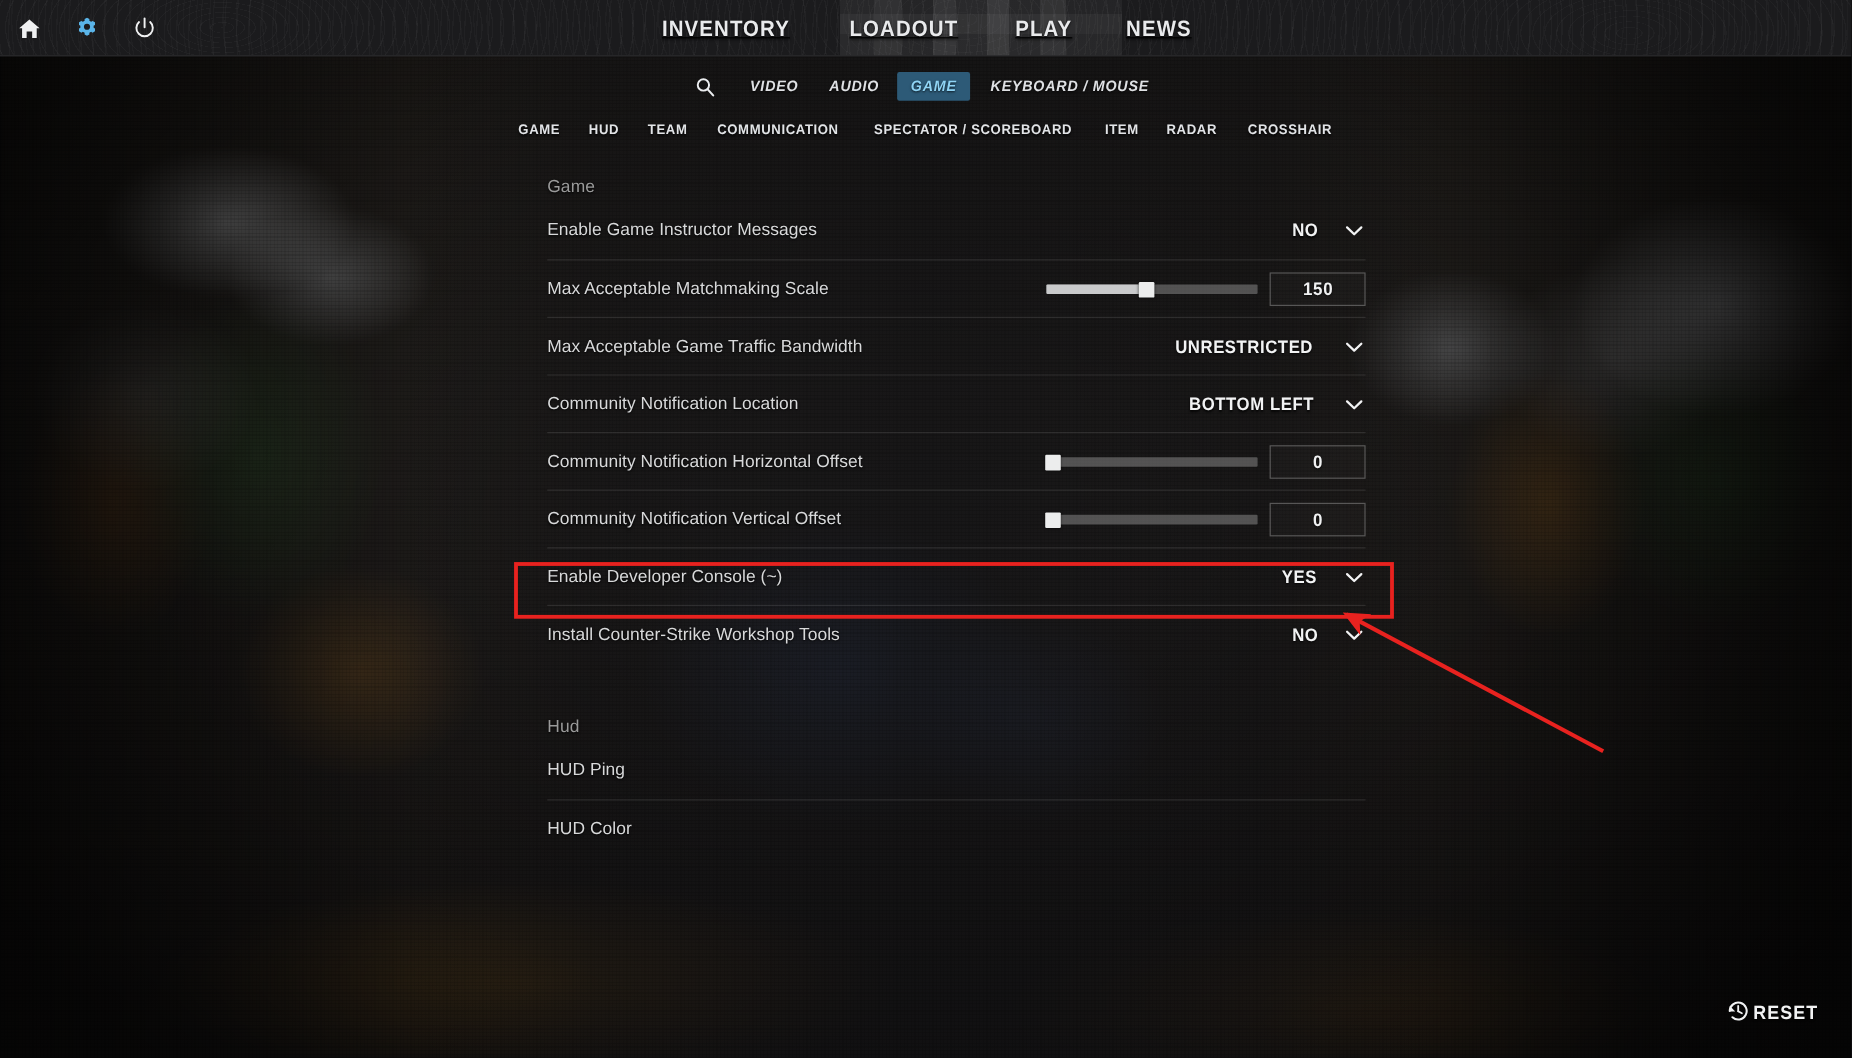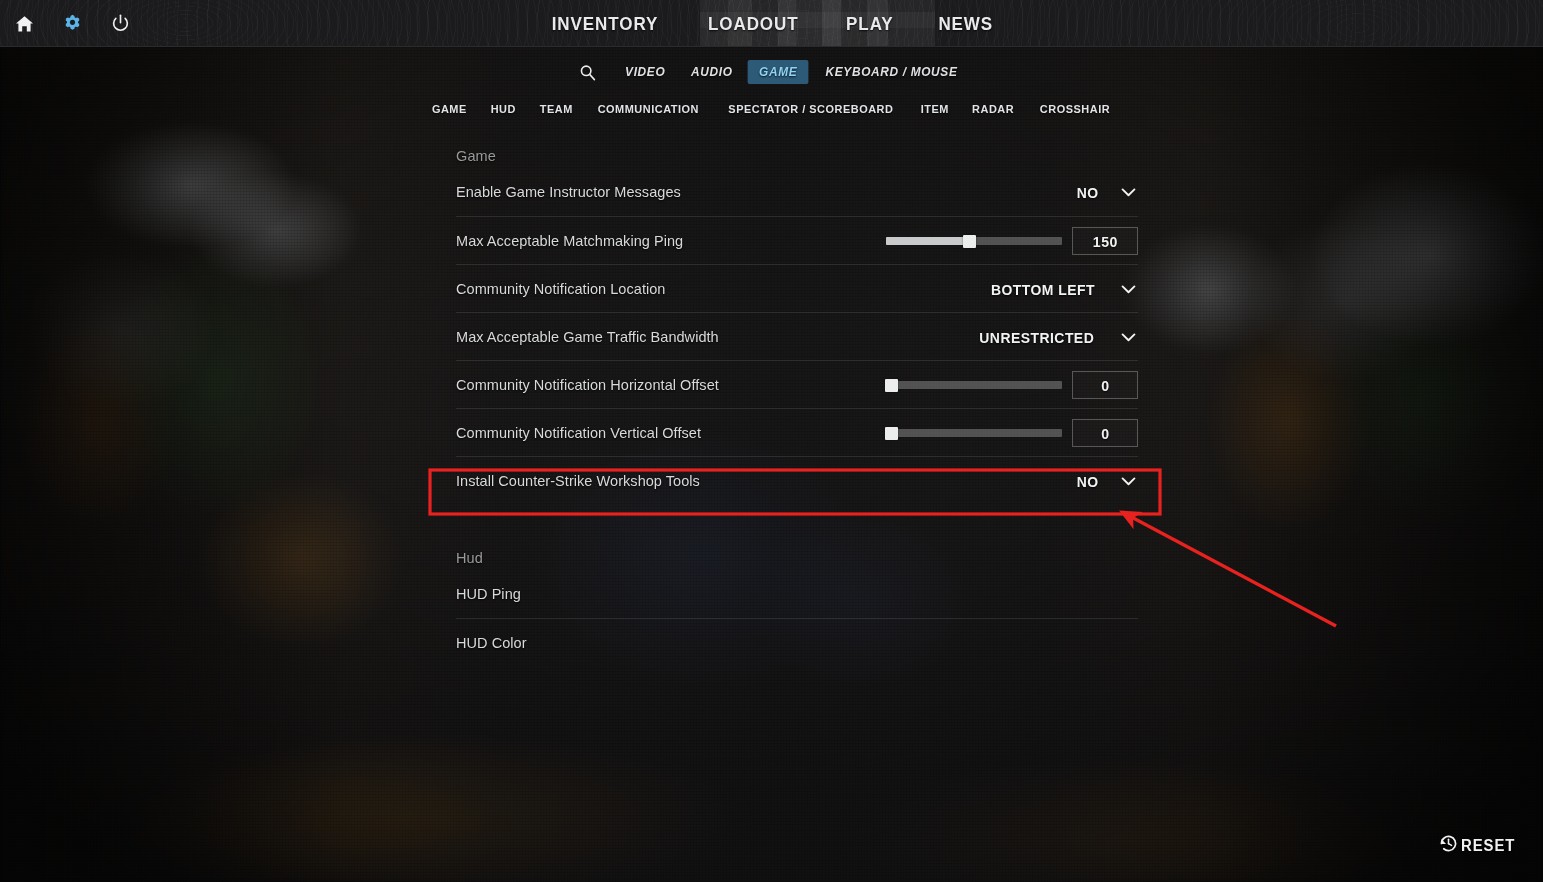--- a/index.html
+++ b/index.html
@@ -132,20 +132,21 @@
   .nav-icon-btn svg { display: block; }
 
   .topbar-links {
     position: absolute;
     left: 0; right: 0; top: 0;
     height: 47px;
     display: flex;
     align-items: center;
     justify-content: center;
     gap: 41px;
+    text-decoration: underline;
   }
   .top-link {
     font-family: "Liberation Sans Narrow", "Liberation Sans", sans-serif;
     font-size: 18.5px;
     font-weight: 700;
     letter-spacing: 1.0px;
     color: #e9eaec;
     text-transform: uppercase;
     cursor: pointer;
     transform: scaleX(0.92);
@@ -314,21 +315,21 @@
     top: -2px;
     width: 13px;
     height: 13px;
     background: #eceded;
     border-radius: 1px;
     transform: translateX(-6px);
     box-shadow: 0 0 2px rgba(0,0,0,0.5);
   }
 
   .value-box {
-    width: 66px;
+    width: 80px;
     height: 28px;
     border: 1px solid rgba(190,190,190,0.38);
     display: flex;
     align-items: center;
     justify-content: center;
     cursor: text;
     background: rgba(255,255,255,0.02);
   }
   .value-box span {
     font-family: "Liberation Sans Narrow", "Liberation Sans", sans-serif;
@@ -447,84 +448,97 @@
             <span class="dd-value">NO</span>
             <span style="display: flex;">
               <svg class="chev" viewBox="0 0 16 10" aria-hidden="true">
                 <path d="M1.4 1.6 L8 8 L14.6 1.6" fill="none" stroke="#f2f3f4" stroke-width="2.1" stroke-linecap="round" stroke-linejoin="round"></path>
               </svg>
             </span>
           </div>
         </div>
       </div>
       <div class="row">
-        <div class="row-label">Max Acceptable Matchmaking Ping</div>
+        <div class="row-label">Max Acceptable Matchmaking Scale</div>
         <div class="row-control">
           <div class="slider-wrap">
             <div class="slider">
               <div class="slider-fill" style="width: 47%;"></div>
               <div class="slider-handle" style="left: 47%;"></div>
             </div>
           </div>
           <div class="value-box">
             <span>150</span>
+          </div>
+        </div>
+      </div>
+      <div class="row">
+        <div class="row-label">Max Acceptable Game Traffic Bandwidth</div>
+        <div class="row-control">
+          <div class="dropdown">
+            <span class="dd-value">UNRESTRICTED</span>
+            <span style="display: flex;">
+              <svg class="chev" viewBox="0 0 16 10" aria-hidden="true">
+                <path d="M1.4 1.6 L8 8 L14.6 1.6" fill="none" stroke="#f2f3f4" stroke-width="2.1" stroke-linecap="round" stroke-linejoin="round"></path>
+              </svg>
+            </span>
           </div>
         </div>
       </div>
       <div class="row">
         <div class="row-label">Community Notification Location</div>
         <div class="row-control">
           <div class="dropdown">
             <span class="dd-value">BOTTOM LEFT</span>
             <span style="display: flex;">
               <svg class="chev" viewBox="0 0 16 10" aria-hidden="true">
                 <path d="M1.4 1.6 L8 8 L14.6 1.6" fill="none" stroke="#f2f3f4" stroke-width="2.1" stroke-linecap="round" stroke-linejoin="round"></path>
               </svg>
             </span>
           </div>
         </div>
       </div>
       <div class="row">
-        <div class="row-label">Max Acceptable Game Traffic Bandwidth</div>
+        <div class="row-label">Community Notification Horizontal Offset</div>
+        <div class="row-control">
+          <div class="slider-wrap">
+            <div class="slider">
+              <div class="slider-fill" style="width: 3%;"></div>
+              <div class="slider-handle" style="left: 3%;"></div>
+            </div>
+          </div>
+          <div class="value-box">
+            <span>0</span>
+          </div>
+        </div>
+      </div>
+      <div class="row">
+        <div class="row-label">Community Notification Vertical Offset</div>
+        <div class="row-control">
+          <div class="slider-wrap">
+            <div class="slider">
+              <div class="slider-fill" style="width: 3%;"></div>
+              <div class="slider-handle" style="left: 3%;"></div>
+            </div>
+          </div>
+          <div class="value-box">
+            <span>0</span>
+          </div>
+        </div>
+      </div>
+      <div class="row">
+        <div class="row-label">Enable Developer Console (~)</div>
         <div class="row-control">
           <div class="dropdown">
-            <span class="dd-value">UNRESTRICTED</span>
+            <span class="dd-value">YES</span>
             <span style="display: flex;">
               <svg class="chev" viewBox="0 0 16 10" aria-hidden="true">
                 <path d="M1.4 1.6 L8 8 L14.6 1.6" fill="none" stroke="#f2f3f4" stroke-width="2.1" stroke-linecap="round" stroke-linejoin="round"></path>
               </svg>
             </span>
-          </div>
-        </div>
-      </div>
-      <div class="row">
-        <div class="row-label">Community Notification Horizontal Offset</div>
-        <div class="row-control">
-          <div class="slider-wrap">
-            <div class="slider">
-              <div class="slider-fill" style="width: 3%;"></div>
-              <div class="slider-handle" style="left: 3%;"></div>
-            </div>
-          </div>
-          <div class="value-box">
-            <span>0</span>
-          </div>
-        </div>
-      </div>
-      <div class="row">
-        <div class="row-label">Community Notification Vertical Offset</div>
-        <div class="row-control">
-          <div class="slider-wrap">
-            <div class="slider">
-              <div class="slider-fill" style="width: 3%;"></div>
-              <div class="slider-handle" style="left: 3%;"></div>
-            </div>
-          </div>
-          <div class="value-box">
-            <span>0</span>
           </div>
         </div>
       </div>
       <div class="row">
         <div class="row-label">Install Counter-Strike Workshop Tools</div>
         <div class="row-control">
           <div class="dropdown">
             <span class="dd-value">NO</span>
             <span style="display: flex;">
               <svg class="chev" viewBox="0 0 16 10" aria-hidden="true">

